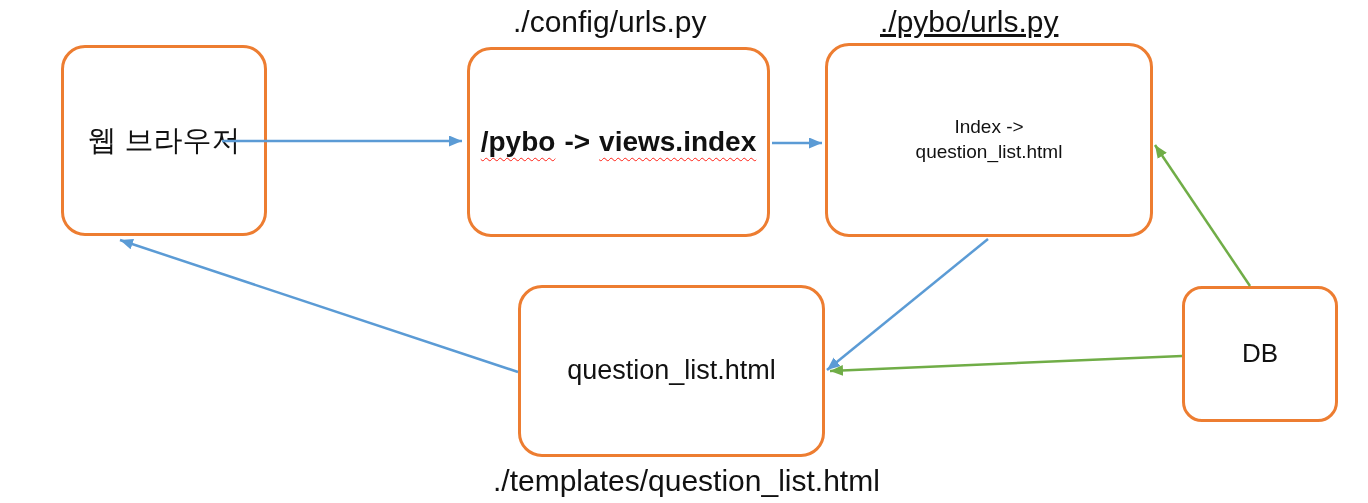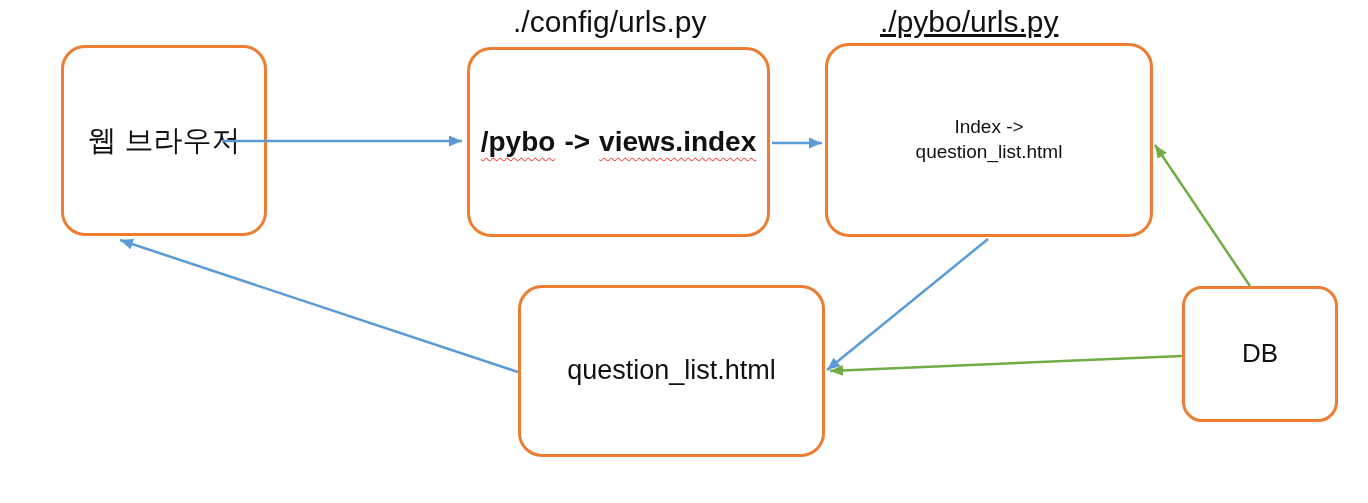--- a/index.html
+++ b/index.html
@@ -62,20 +62,21 @@
   <div class="node node-question-template">
     <span>question_list.html</span>
   </div>
 
   <div class="node node-db">
     <span>DB</span>
   </div>
 
   <div class="caption cap-config">./config/urls.py</div>
   <div class="caption cap-pybo">./pybo/urls.py</div>
+  <div class="caption cap-template">./templates/question_list.html</div>
 
 
   <svg class="arrows" viewBox="0 0 1368 503" xmlns="http://www.w3.org/2000/svg">
     <defs>
       <marker id="mB" markerUnits="userSpaceOnUse" markerWidth="14" markerHeight="12" refX="13" refY="5.5" orient="auto">
         <path d="M0,0 L13,5.5 L0,11 Z" class="mk-blue"></path>
       </marker>
       <marker id="mG" markerUnits="userSpaceOnUse" markerWidth="14" markerHeight="12" refX="13" refY="5.5" orient="auto">
         <path d="M0,0 L13,5.5 L0,11 Z" class="mk-green"></path>
       </marker>

